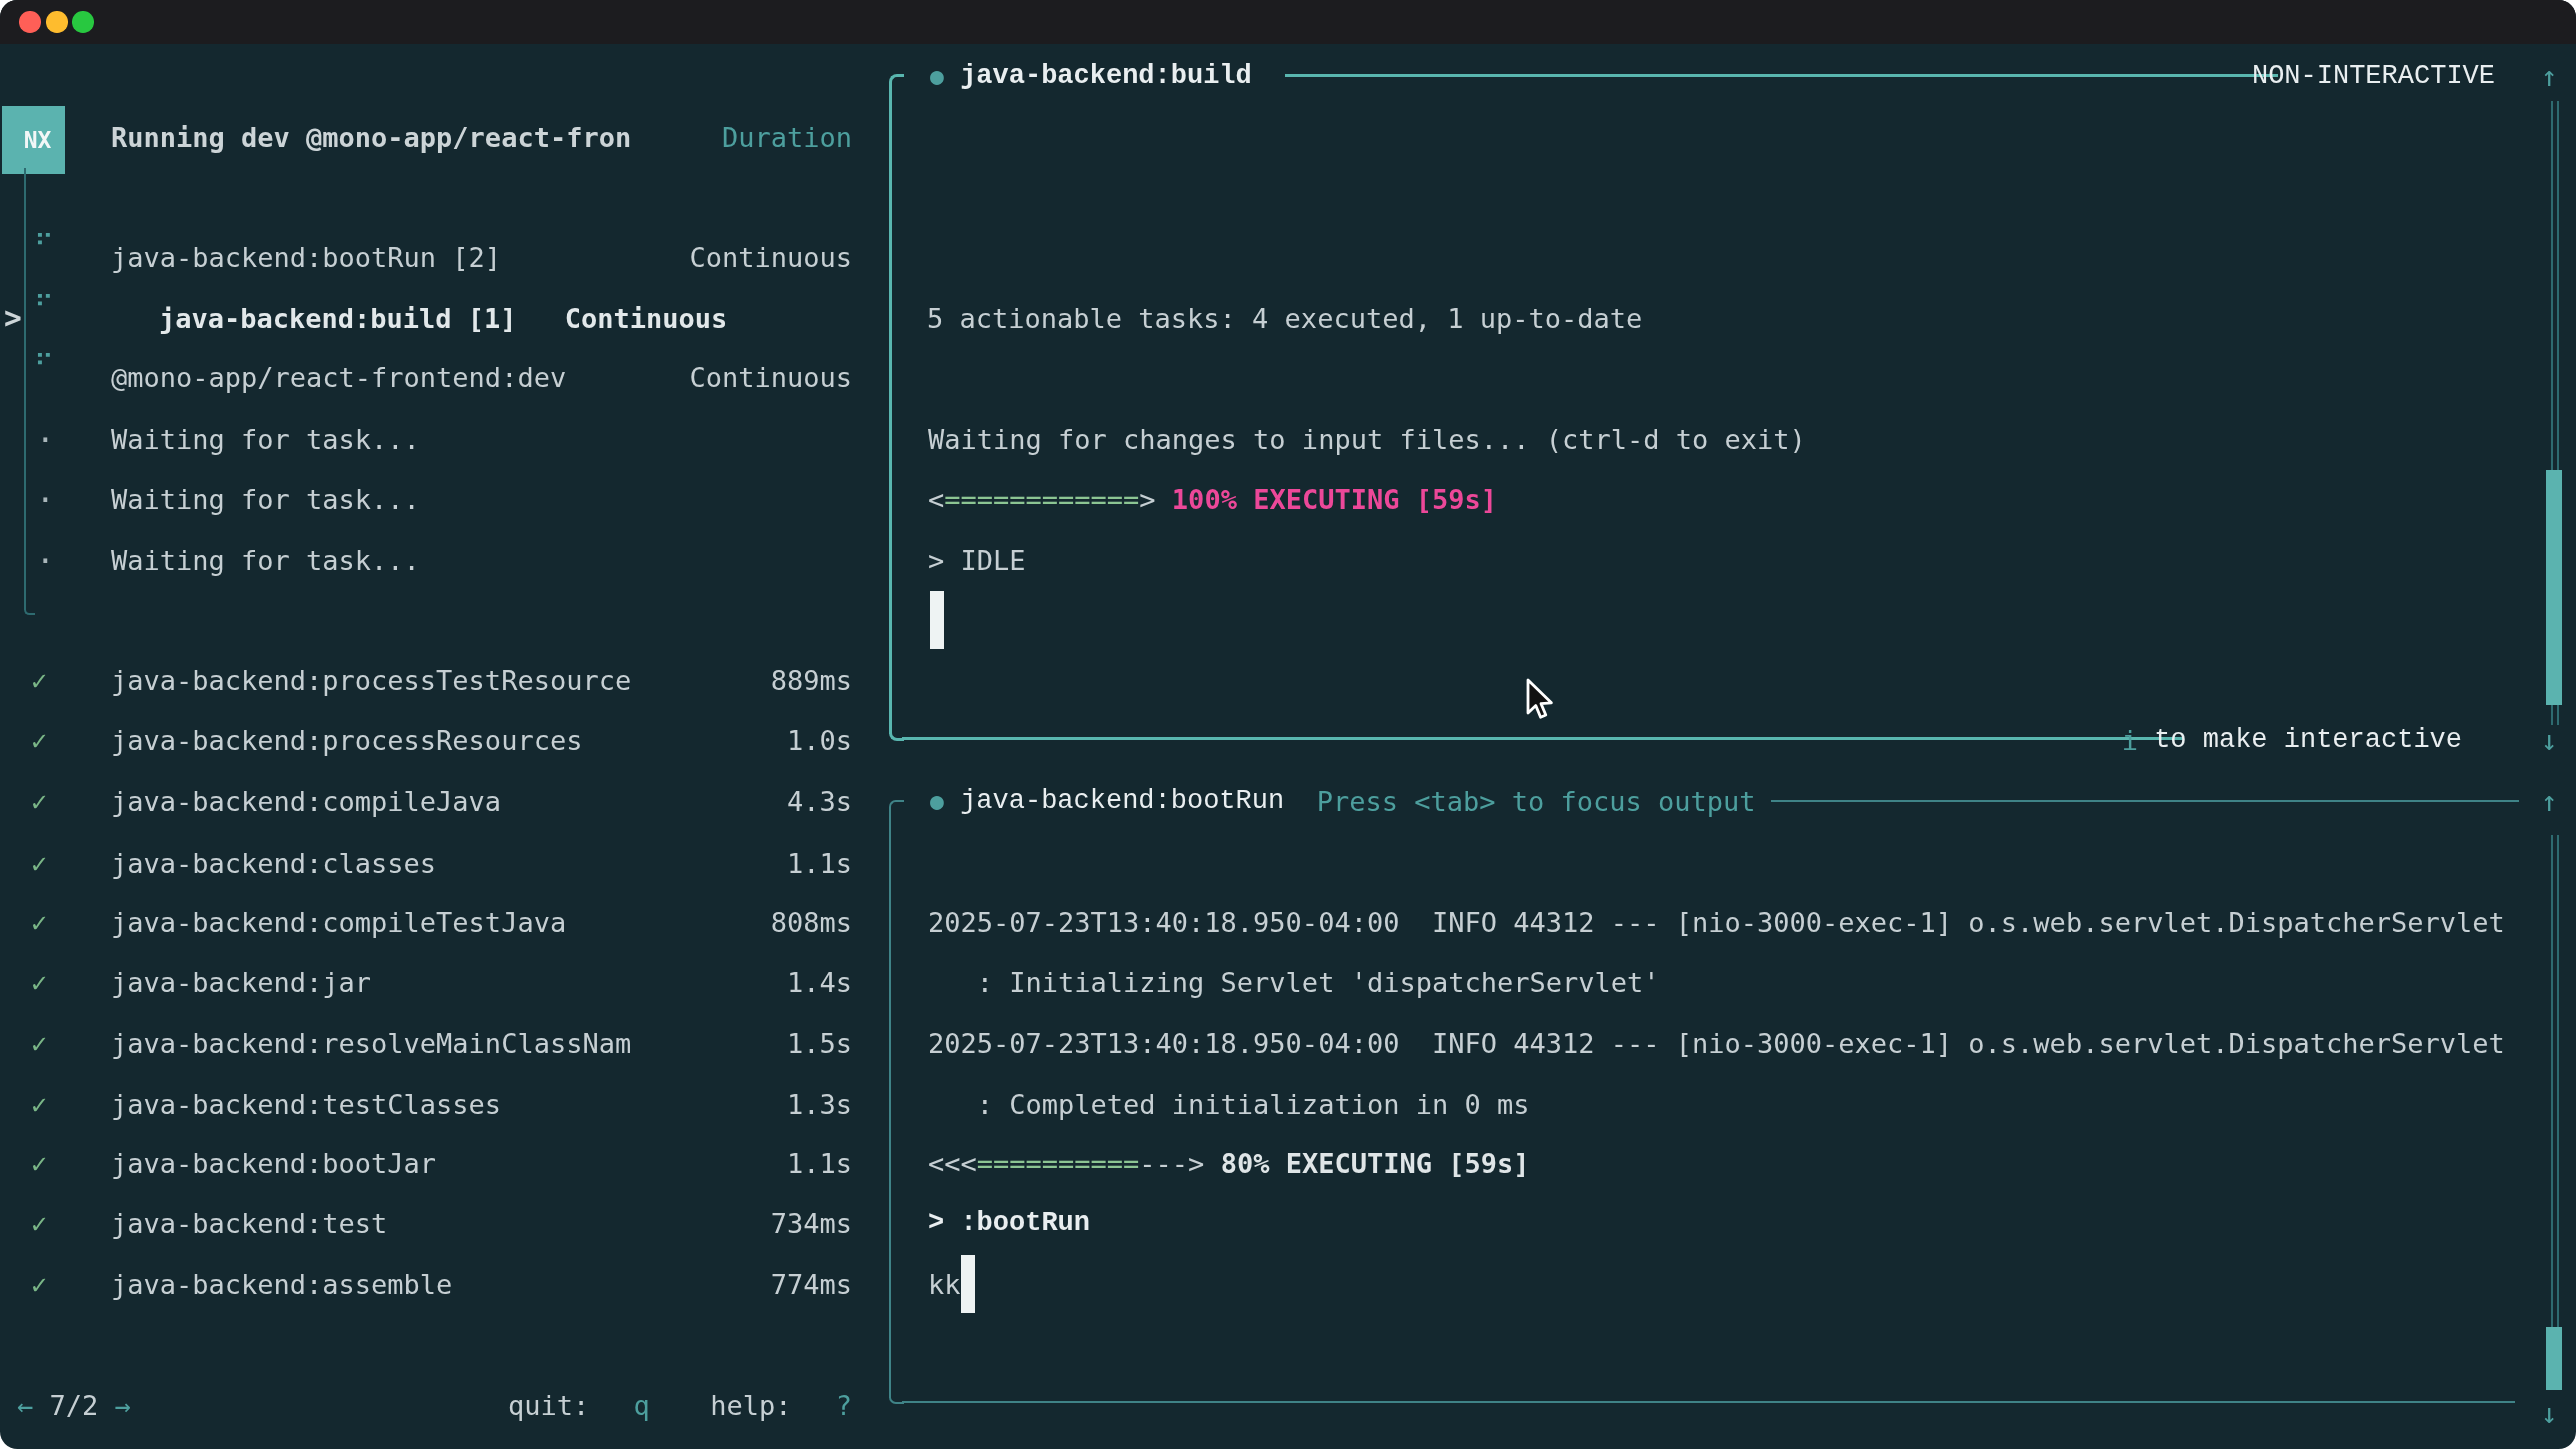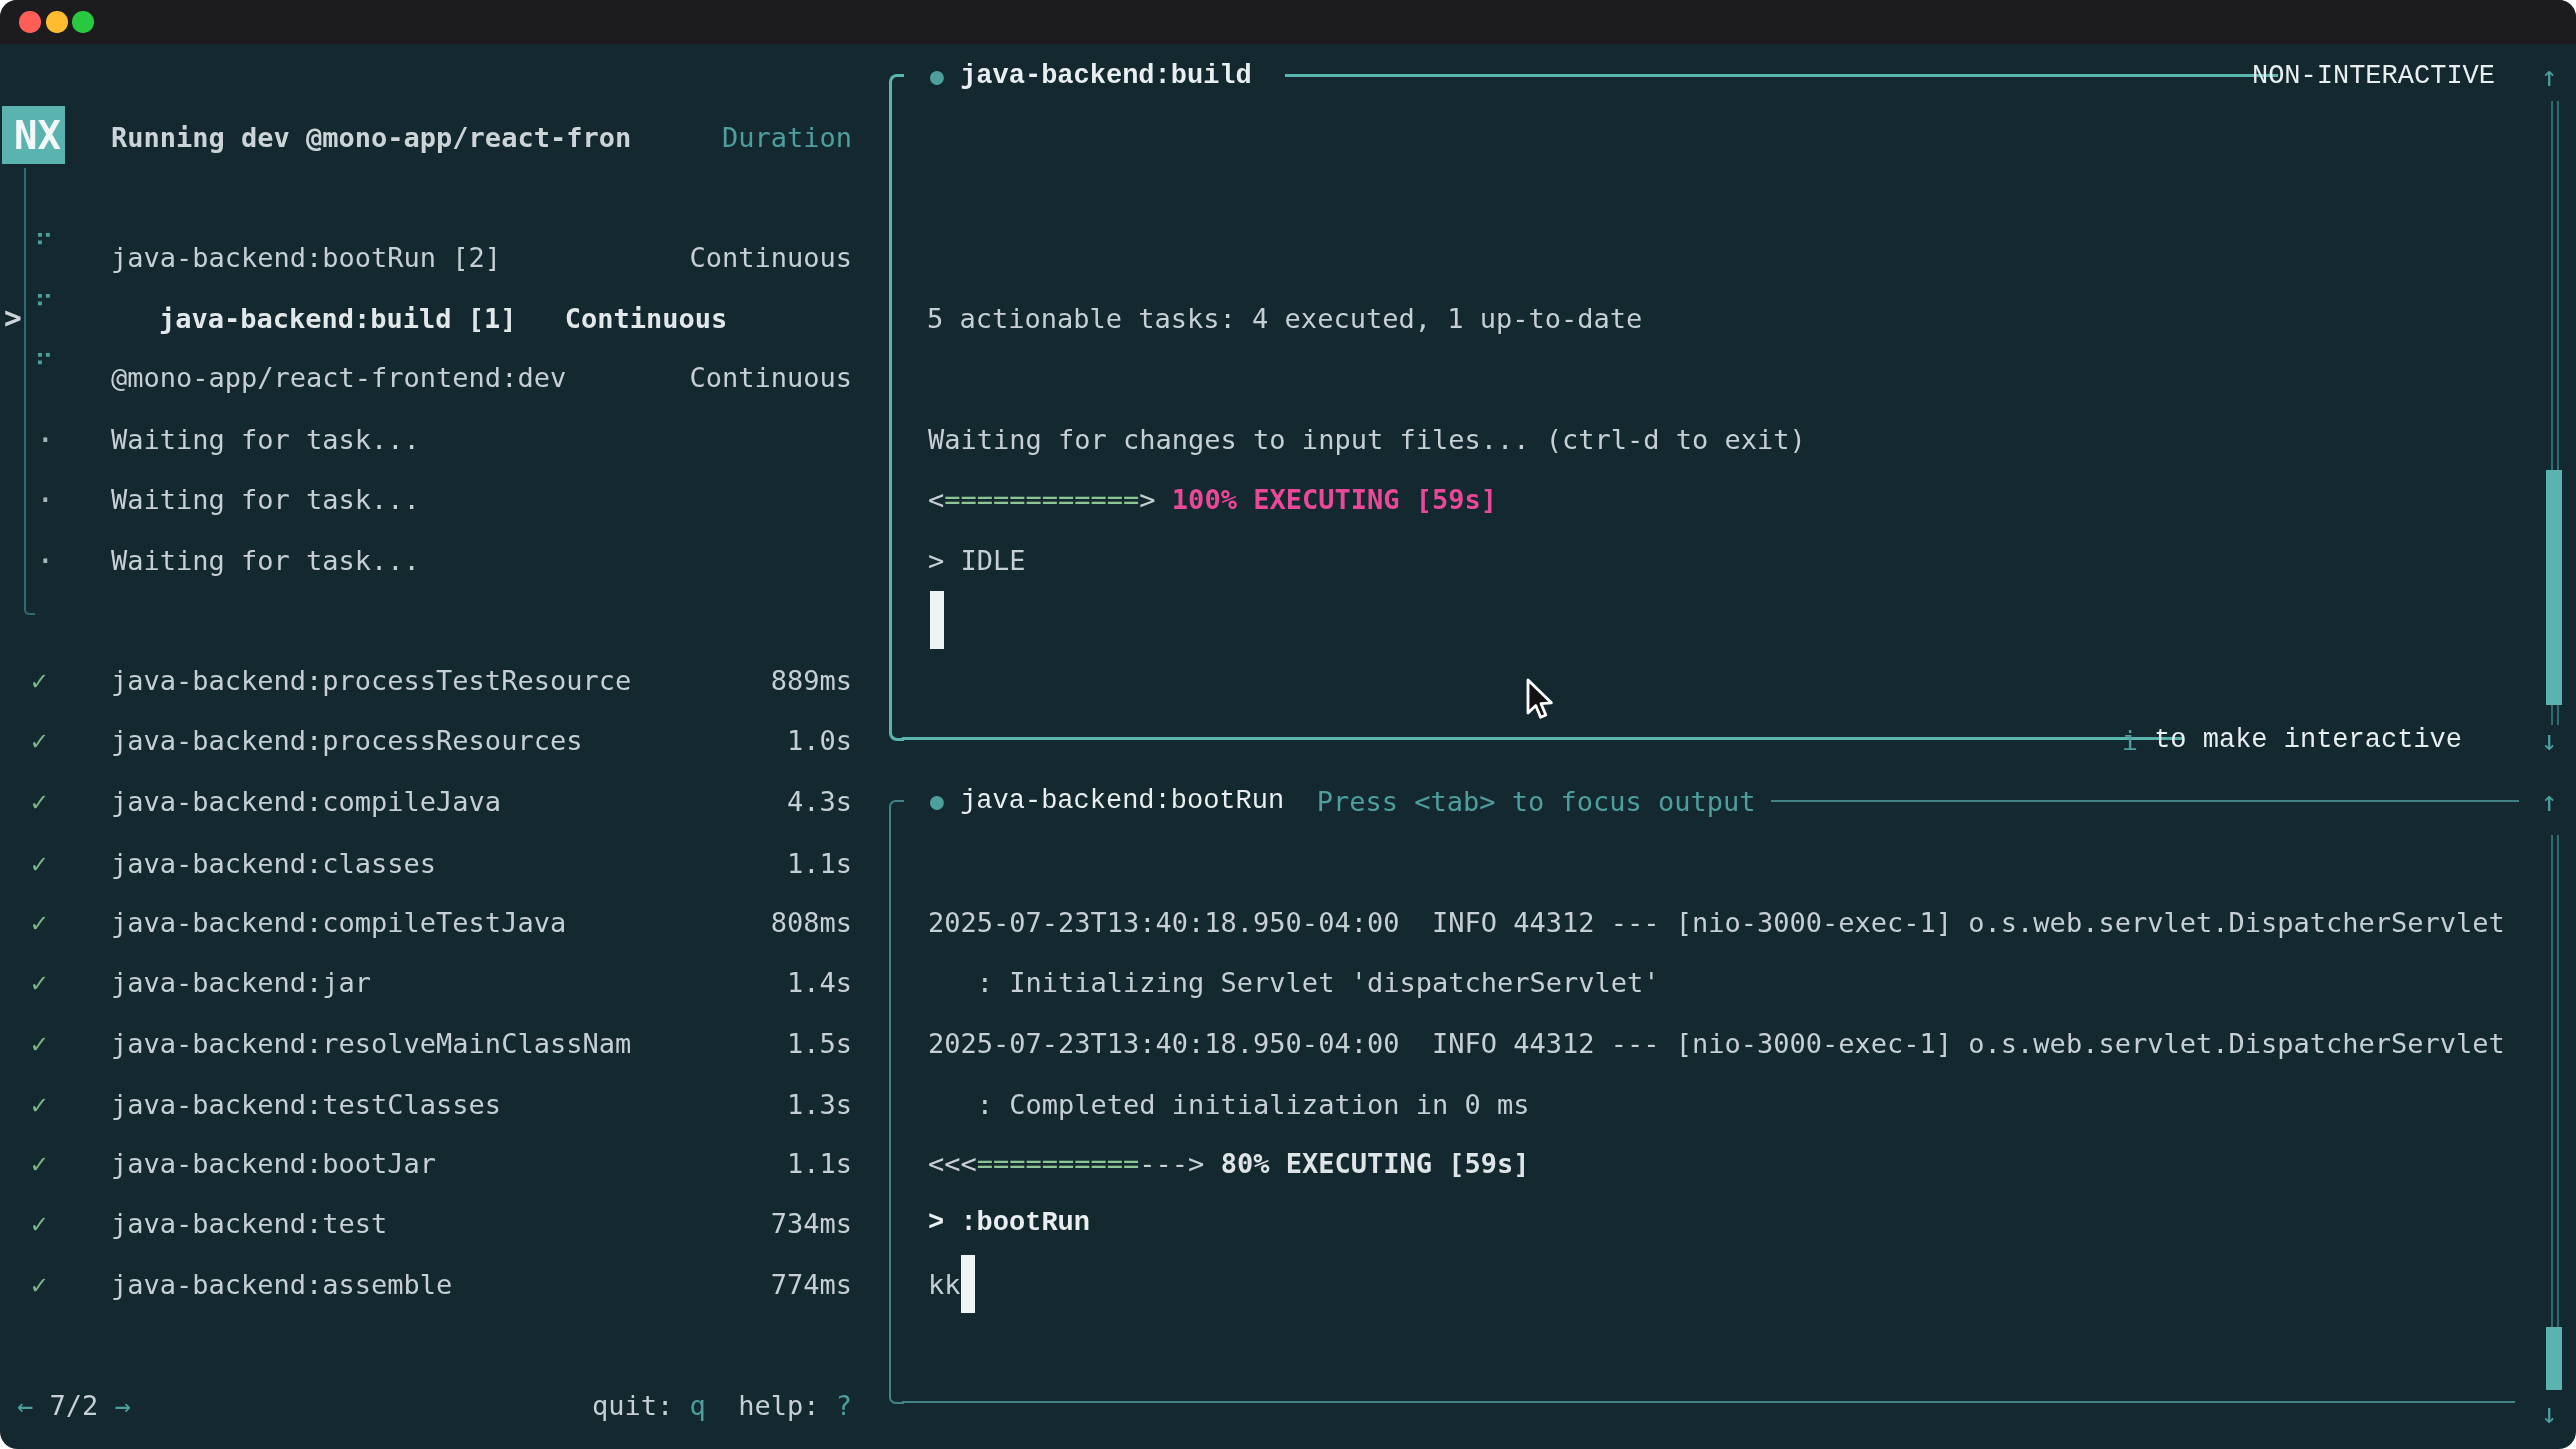--- a/index.html
+++ b/index.html
@@ -14,38 +14,38 @@
   #light-max{left:72px;background:#28c840;}
   
   .line{position:absolute;height:60px;display:flex;align-items:center;white-space:pre;}
   .bold{font-weight:bold;}
   .white{color:#e9eef0;font-family:Liberation Mono, monospace;}
   .gray{color:#c6cfd3;}
   .teal{color:#4d9f9e;}
   .green{color:#8cc593;}
   .greentxt{color:#9fd1a1;}
   
-  #nx-box{position:absolute;left:2px;top:106px;width:63px;height:58px;background:#5bb3af;
-          display:flex;align-items:center;justify-content:center;color:#f2f7f7;font-weight:bold;font-size:39px;padding-left:8px;}
+  #nx-box{position:absolute;left:2px;top:106px;width:63px;height:68px;background:#5bb3af;
+          display:flex;align-items:center;justify-content:center;color:#f2f7f7;font-weight:bold;font-size:23px;padding-left:8px;}
   #sidebar-header{left:0;top:107px;width:852px;padding-left:111px;text-align:right;}
   #sidebar-header .sp{flex:1;}
   #tree-line{position:absolute;left:24px;top:168px;width:11.4px;height:447px;
              border-left:2px solid #2e6b70;border-bottom:2px solid #2e6b70;border-bottom-left-radius:5.4px;}
   .r{position:absolute;left:0;width:852px;height:60px;display:flex;align-items:center;padding-left:111px;white-space:pre;}
   .r .l{color:#c6cfd3;}
   .r .d{margin-left:auto;color:#c6cfd3;}
   .r.sel .l,.r.sel .d{font-weight:bold;color:#e2e8ea;margin-left:48px;}
   .ico{position:absolute;display:block;}
   .spin{left:34px;color:#4d9f9e;font-size:27px;transform:translateY(-13.4px);}
   .wdot{left:36px;color:#a9b6ba;font-size:31px;}
   .chk{left:31px;color:#7ab687;font-size:27px;font-weight:bold;}
   #select-arrow{position:absolute;left:4px;top:288px;height:60px;display:flex;align-items:center;
                 color:#cdd5d8;font-weight:bold;font-size:29.5px;}
   #sidebar-footer-left{left:17px;top:1375px;}
-  #sidebar-footer-right{left:0;top:1375px;width:852px;justify-content:flex-end;}
+  #sidebar-footer-right{left:0;top:1375px;width:852px;justify-content:flex-end;gap:28px;}
   
   .corner{position:absolute;width:14.8px;height:14.8px;}
   .hline{position:absolute;}
   #p1-corner-top{left:889px;top:74px;border-left:3.4px solid #59b6af;border-top:3.4px solid #59b6af;border-top-left-radius:8px;}
   #p1-vline{position:absolute;left:889px;top:85px;height:649px;border-left:3.4px solid #59b6af;}
   #p1-corner-bottom{left:889px;top:726px;border-left:3.4px solid #59b6af;border-bottom:3.4px solid #59b6af;border-bottom-left-radius:8px;}
   #p1-bottom-line{left:902px;top:737px;width:1281px;height:3.4px;background:#59b6af;}
   #p1-rule{left:1285px;top:74px;width:993px;height:3.4px;background:#59b6af;}
   
   #p2-corner-top{left:889px;top:800px;border-left:2px solid #3f8387;border-top:2px solid #3f8387;border-top-left-radius:6.7px;}

